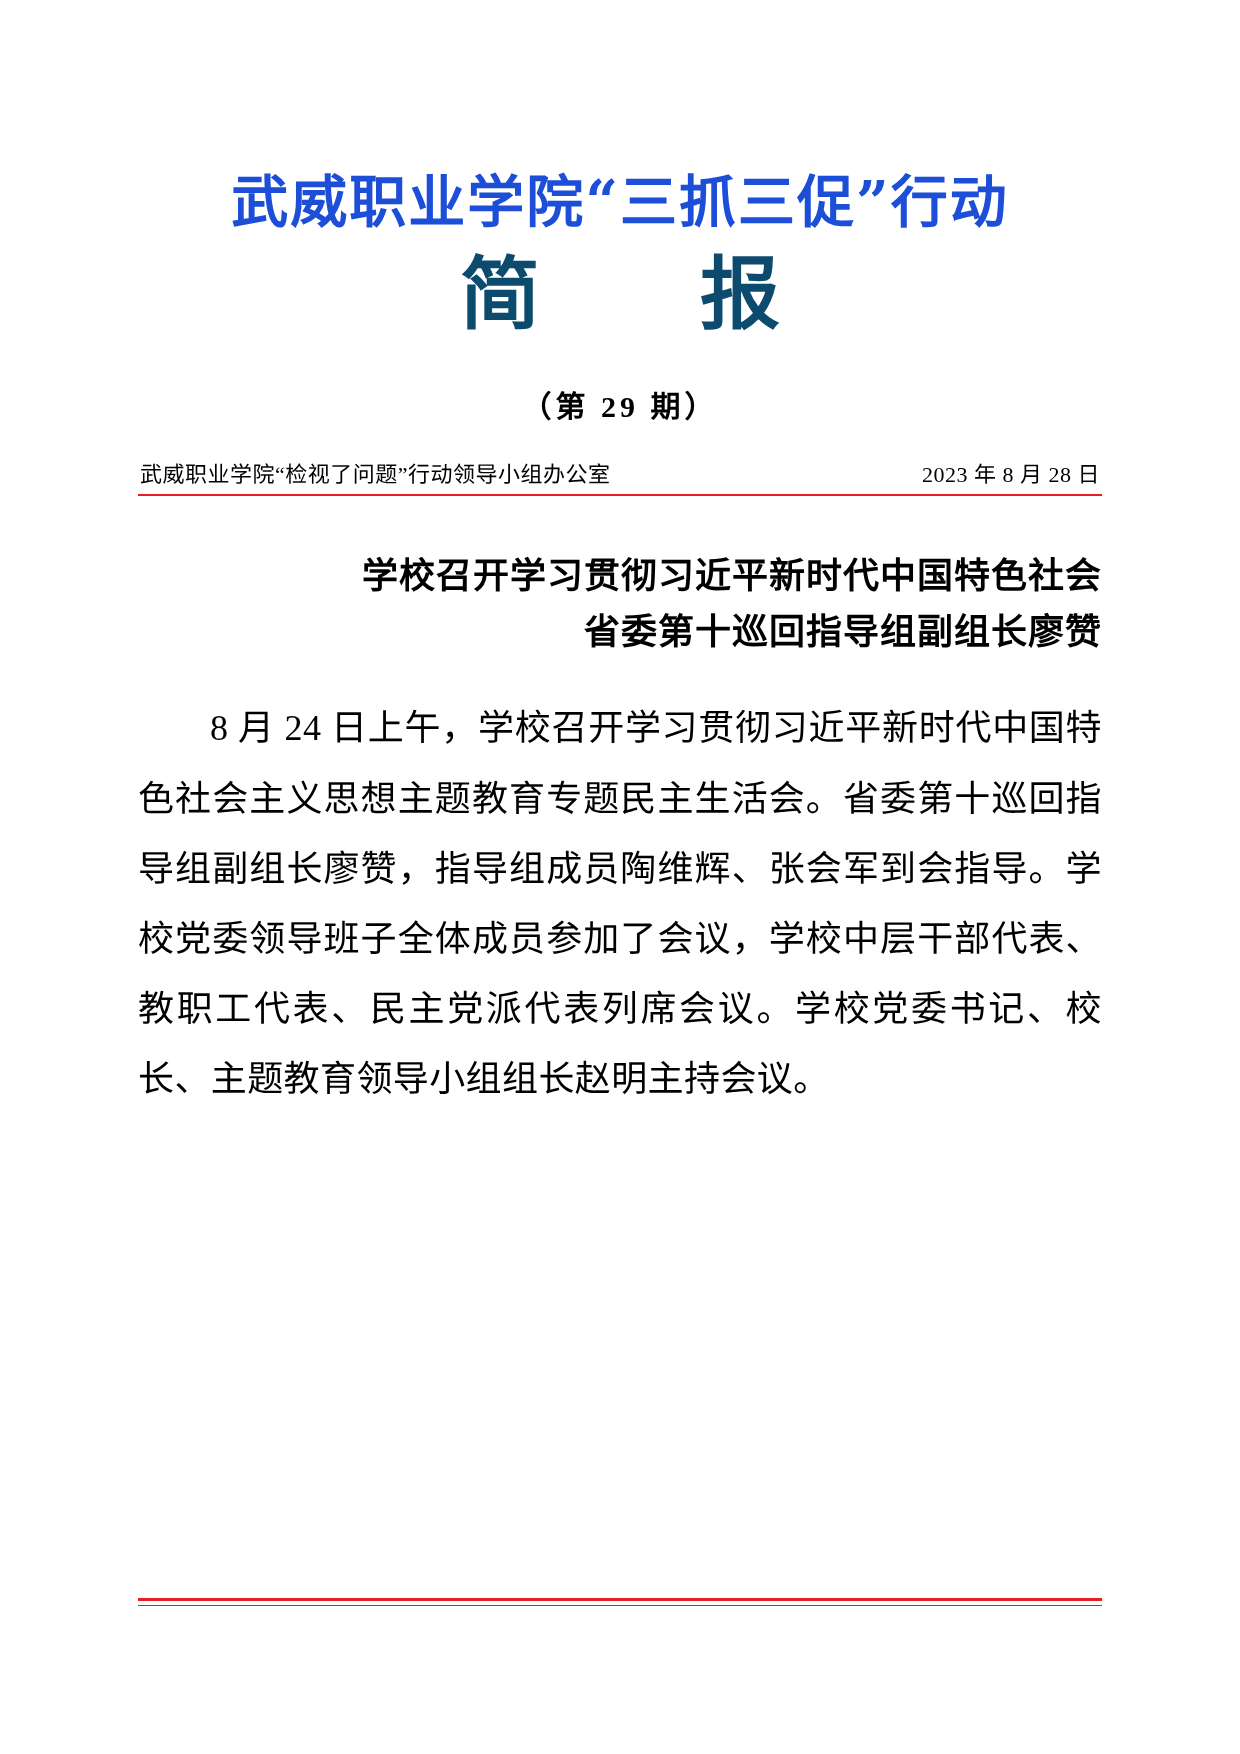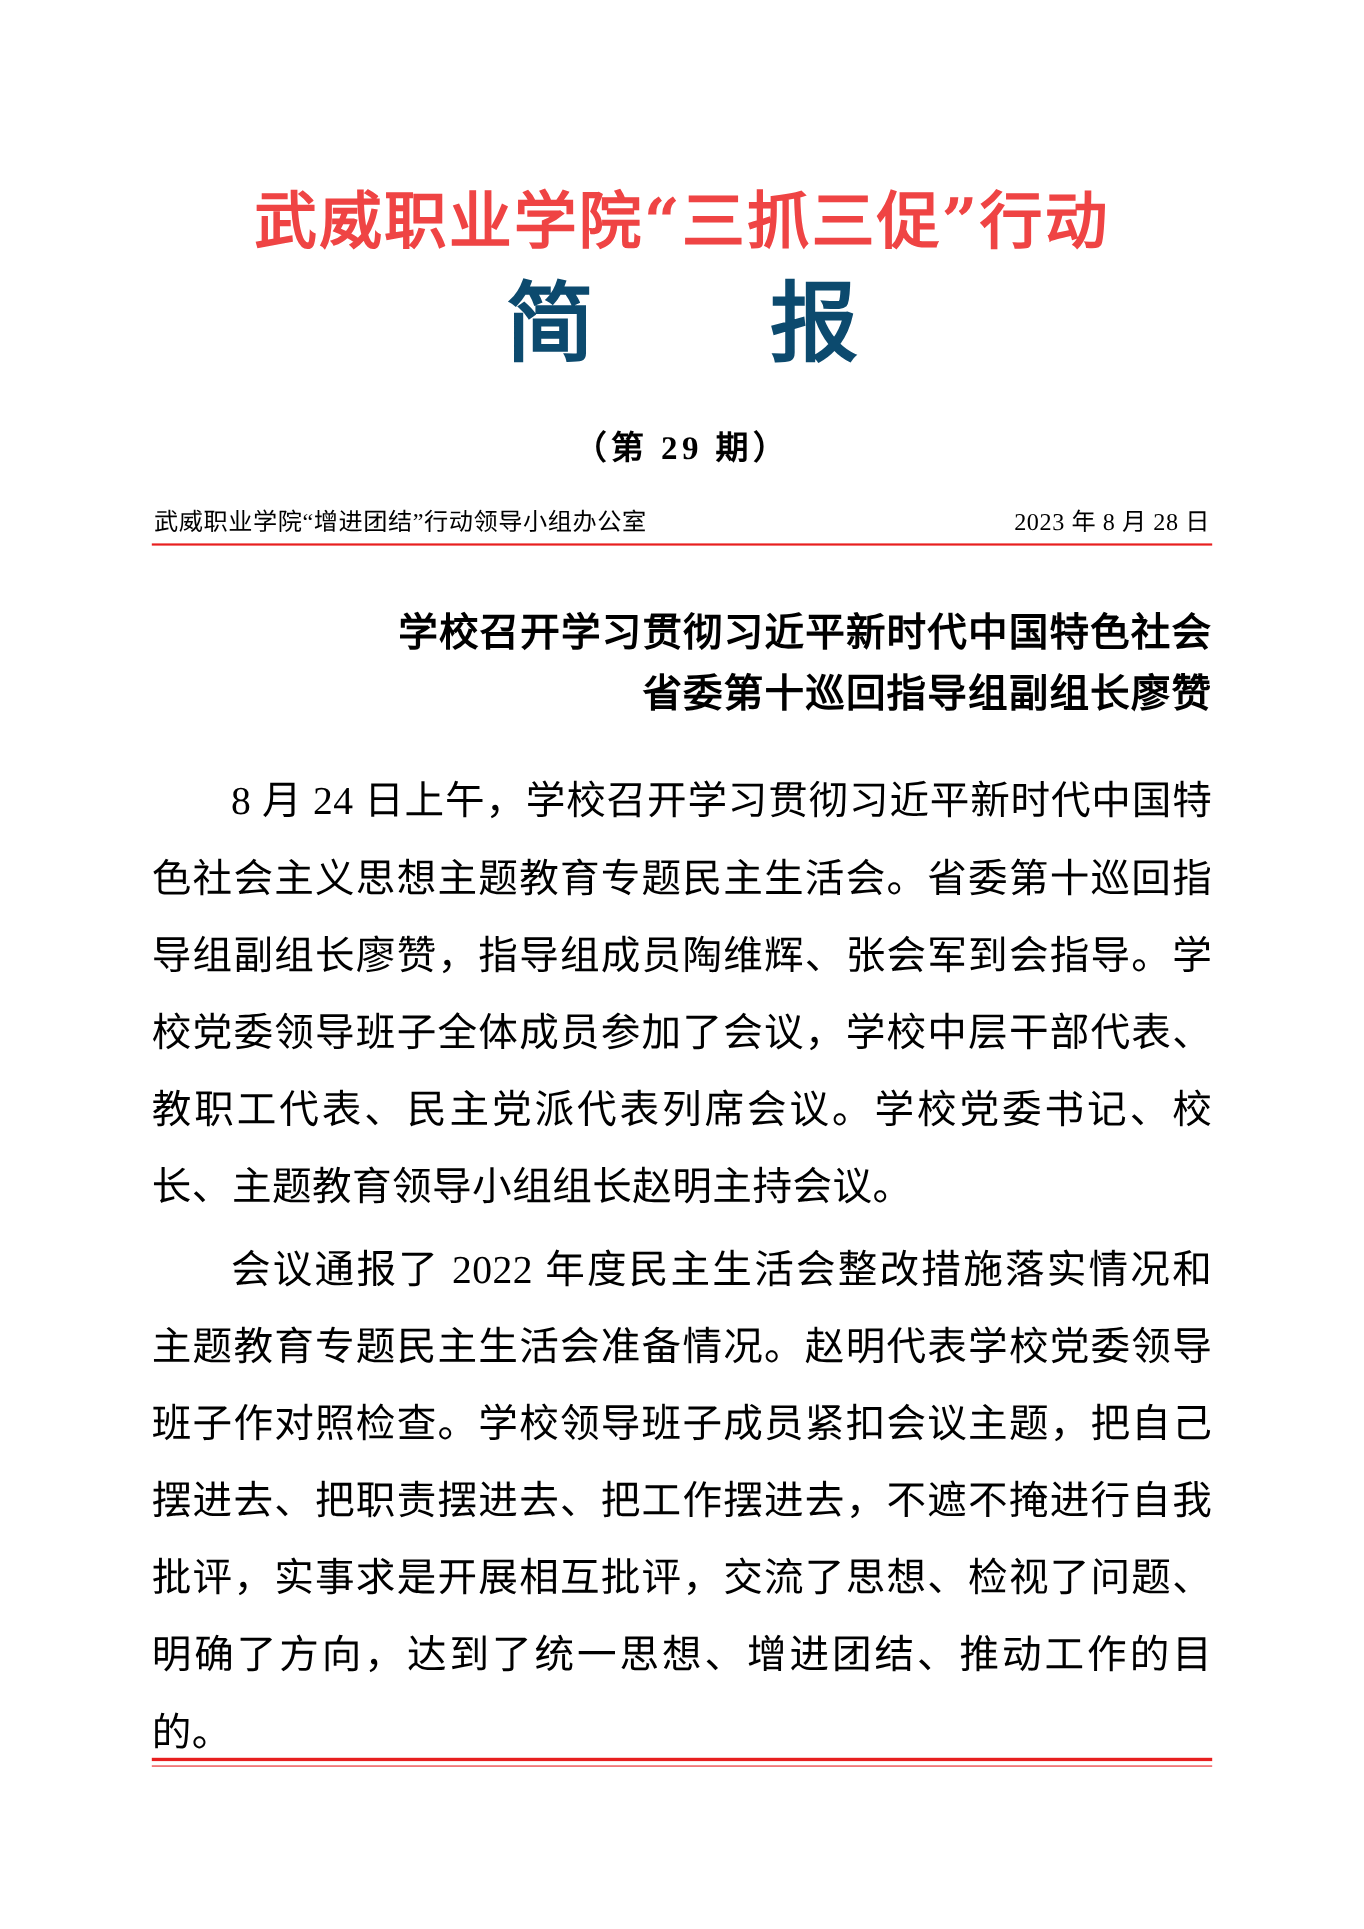--- a/index.html
+++ b/index.html
@@ -23,21 +23,21 @@
     height: 1754px;
     box-sizing: border-box;
     padding: 170px 138px 0 138px;
   }
 
   
   .masthead {
     text-align: center;
   }
   .masthead-line1 {
-    color: #ef4444;
+    color: #1d4ed8;
     font-weight: bold;
     font-size: 57px;
     letter-spacing: 2px;
     line-height: 1.12;
     white-space: nowrap;
     font-family: "DejaVu Serif", "Liberation Serif", serif;
   }
   .masthead-line2 {
     color: #0c4a6e;
     font-weight: bold;
@@ -126,33 +126,32 @@
 <div class="page">
 
   <div class="masthead">
     <div class="masthead-line1">武威职业学院“三抓三促”行动</div>
     <div class="masthead-line2">简　报</div>
   </div>
 
   <div class="issue">（第 29 期）</div>
 
   <div class="meta-row">
-    <span class="meta-left">武威职业学院“增进团结”行动领导小组办公室</span>
+    <span class="meta-left">武威职业学院“检视了问题”行动领导小组办公室</span>
     <span class="meta-right">2023 年 8 月 28 日</span>
   </div>
   <hr class="rule-red">
 
   <div class="article-title">
     <div>学校召开学习贯彻习近平新时代中国特色社会</div>
     <div>省委第十巡回指导组副组长廖赞</div>
   </div>
 
   <div class="body-text">
     <p>8 月 24 日上午，学校召开学习贯彻习近平新时代中国特色社会主义思想主题教育专题民主生活会。省委第十巡回指导组副组长廖赞，指导组成员陶维辉、张会军到会指导。学校党委领导班子全体成员参加了会议，学校中层干部代表、教职工代表、民主党派代表列席会议。学校党委书记、校长、主题教育领导小组组长赵明主持会议。</p>
-    <p>会议通报了 2022 年度民主生活会整改措施落实情况和主题教育专题民主生活会准备情况。赵明代表学校党委领导班子作对照检查。学校领导班子成员紧扣会议主题，把自己摆进去、把职责摆进去、把工作摆进去，不遮不掩进行自我批评，实事求是开展相互批评，交流了思想、检视了问题、明确了方向，达到了统一思想、增进团结、推动工作的目的。</p>
   </div>
 
   <div class="footer-rules">
     <hr class="thick">
     <hr class="thin">
   </div>
 
 </div>
 
 </body></html>

